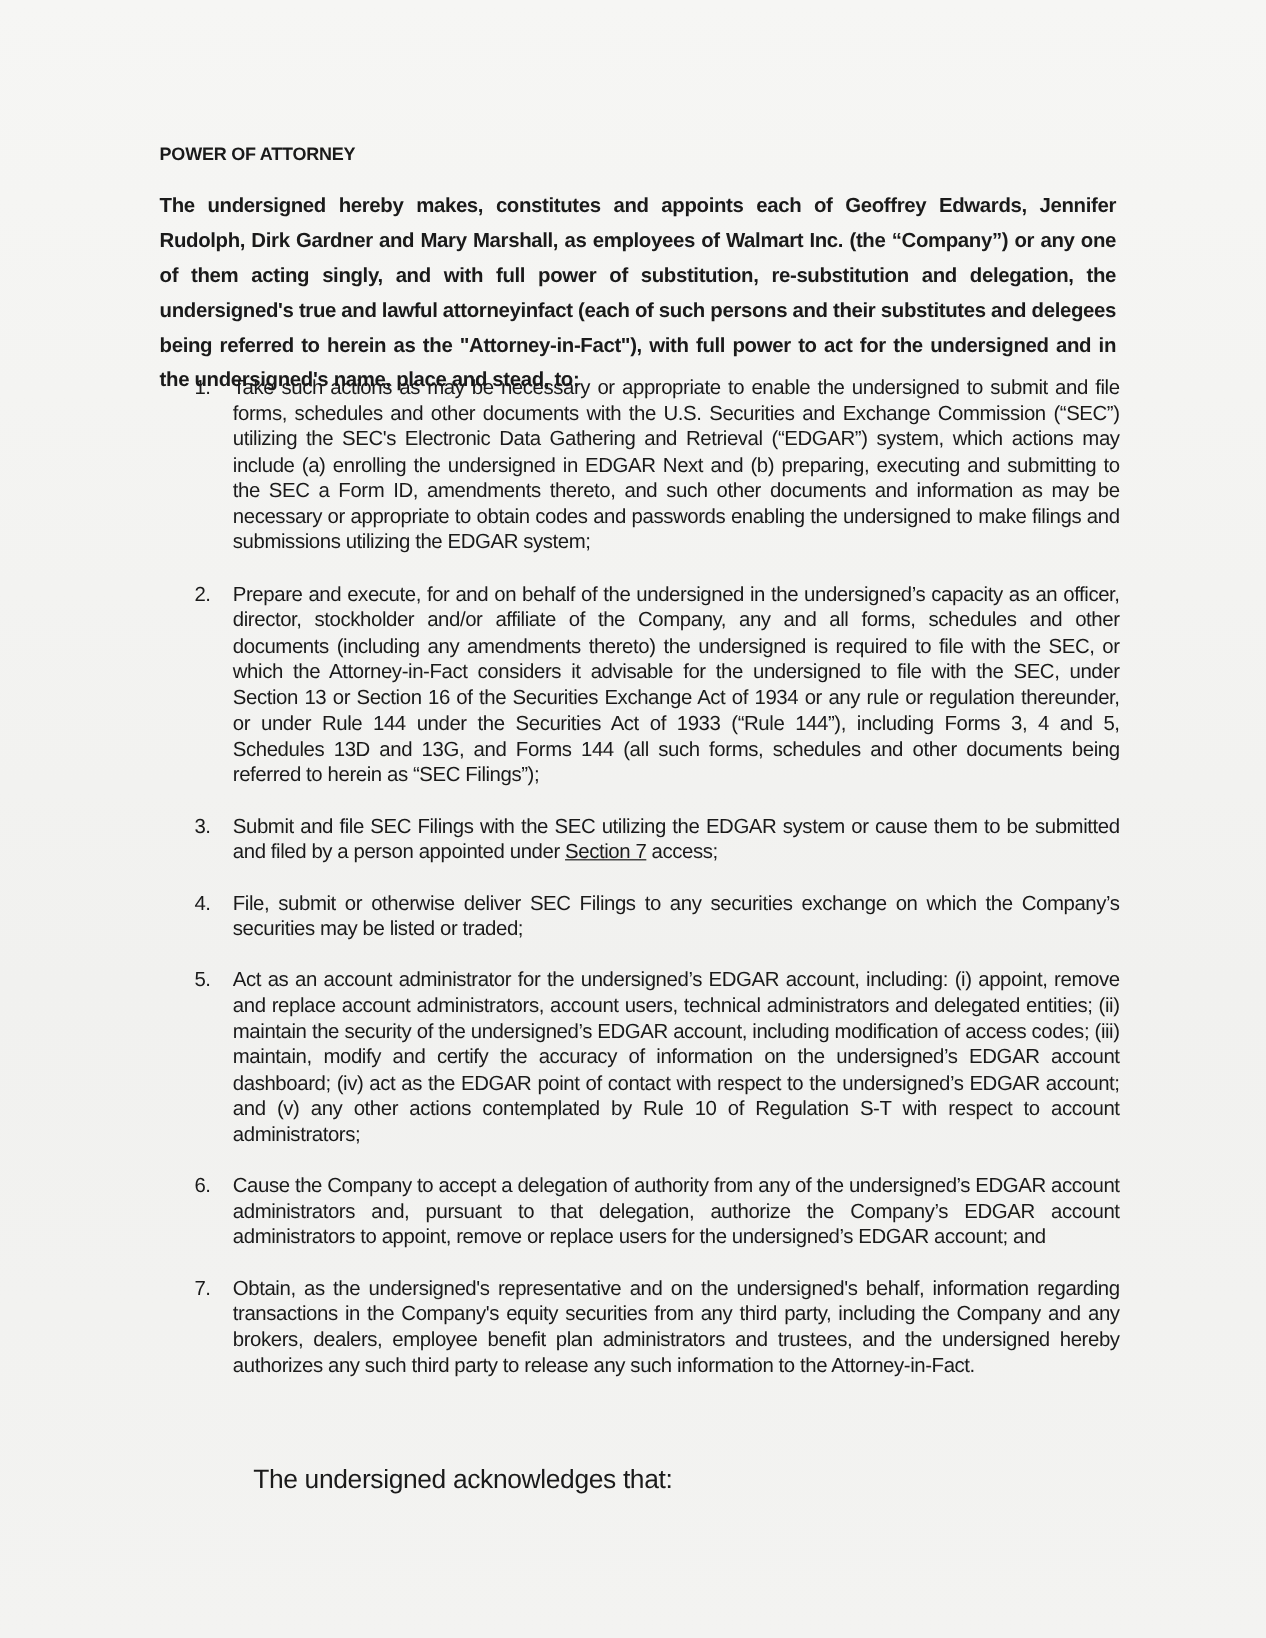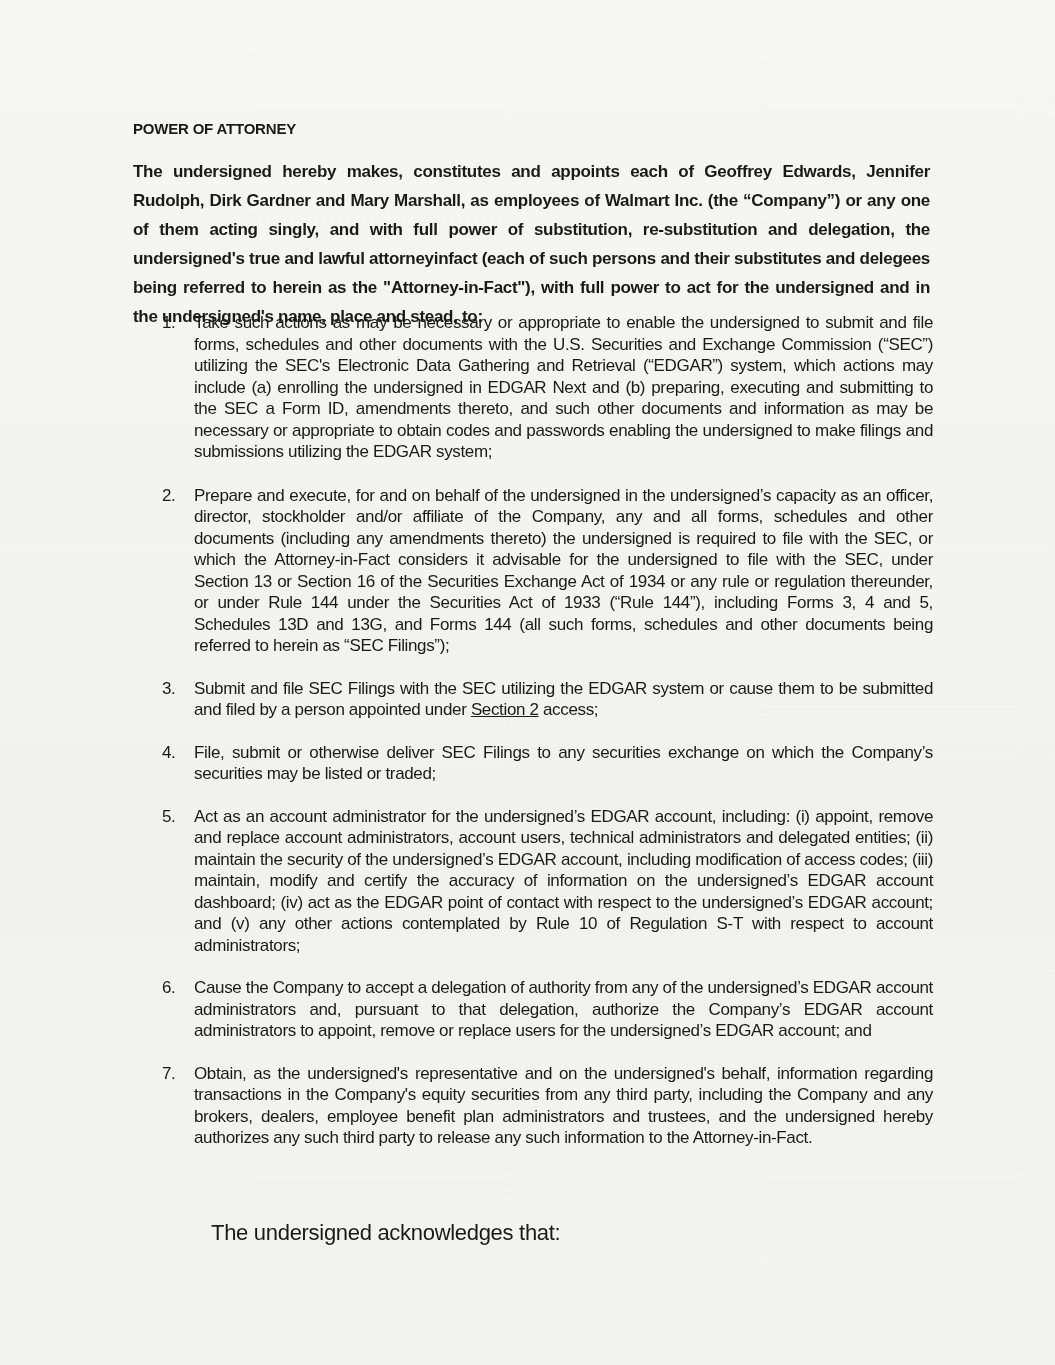--- a/index.html
+++ b/index.html
@@ -51,21 +51,21 @@
     <li class="item" style="margin-bottom:22px">
       <span class="num">1.</span>
       <span>Take such actions as may be necessary or appropriate to enable the undersigned to submit and file forms, schedules and other documents with the U.S. Securities and Exchange Commission (“SEC”) utilizing the SEC's Electronic Data Gathering and Retrieval (“EDGAR”) system, which actions may include (a) enrolling the undersigned in EDGAR Next and (b) preparing, executing and submitting to the SEC a Form ID, amendments thereto, and such other documents and information as may be necessary or appropriate to obtain codes and passwords enabling the undersigned to make filings and submissions utilizing the EDGAR system;</span>
     </li>
     <li class="item" style="margin-bottom:21px">
       <span class="num">2.</span>
       <span>Prepare and execute, for and on behalf of the undersigned in the undersigned’s capacity as an officer, director, stockholder and/or affiliate of the Company, any and all forms, schedules and other documents (including any amendments thereto) the undersigned is required to file with the SEC, or which the Attorney-in-Fact considers it advisable for the undersigned to file with the SEC, under Section 13 or Section 16 of the Securities Exchange Act of 1934 or any rule or regulation thereunder, or under Rule 144 under the Securities Act of 1933 (“Rule 144”), including Forms 3, 4 and 5, Schedules 13D and 13G, and Forms 144 (all such forms, schedules and other documents being referred to herein as “SEC Filings”);</span>
     </li>
     <li class="item" style="margin-bottom:21px">
       <span class="num">3.</span>
-      <span>Submit and file SEC Filings with the SEC utilizing the EDGAR system or cause them to be submitted and filed by a person appointed under </span><span class="u">Section 2</span><span> access;</span>
+      <span>Submit and file SEC Filings with the SEC utilizing the EDGAR system or cause them to be submitted and filed by a person appointed under </span><span class="u">Section 7</span><span> access;</span>
     </li>
     <li class="item" style="margin-bottom:21px">
       <span class="num">4.</span>
       <span>File, submit or otherwise deliver SEC Filings to any securities exchange on which the Company’s securities may be listed or traded;</span>
     </li>
     <li class="item" style="margin-bottom:21px">
       <span class="num">5.</span>
       <span>Act as an account administrator for the undersigned’s EDGAR account, including: (i) appoint, remove and replace account administrators, account users, technical administrators and delegated entities; (ii) maintain the security of the undersigned’s EDGAR account, including modification of access codes; (iii) maintain, modify and certify the accuracy of information on the undersigned’s EDGAR account dashboard; (iv) act as the EDGAR point of contact with respect to the undersigned’s EDGAR account; and (v) any other actions contemplated by Rule 10 of Regulation S-T with respect to account administrators;</span>
     </li>
     <li class="item" style="margin-bottom:21px">

